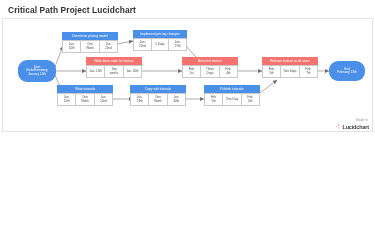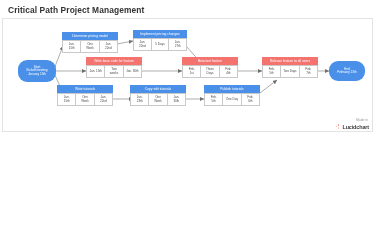--- a/index.html
+++ b/index.html
@@ -164,21 +164,21 @@
     color: #3a3a3a;
     letter-spacing: -0.1px;
     white-space: nowrap;
   }
 </style>
 </head>
 <body>
 
 <div id="canvas">
 
-  <div class="title">Critical Path Project Management</div>
+  <div class="title">Critical Path Project Lucidchart</div>
 
   <div class="frame"></div>
 
   <svg id="wires" viewBox="0 0 375 134" xmlns="http://www.w3.org/2000/svg">
     <defs>
       <marker id="ah" markerWidth="5" markerHeight="5" refX="4.2" refY="2" orient="auto" markerUnits="userSpaceOnUse">
         <path d="M0,0 L4.4,2 L0,4 z" fill="#6f6f6f"></path>
       </marker>
     </defs>
     <g fill="none" stroke="#8a8a8a" stroke-width="0.7" marker-end="url(#ah)">

